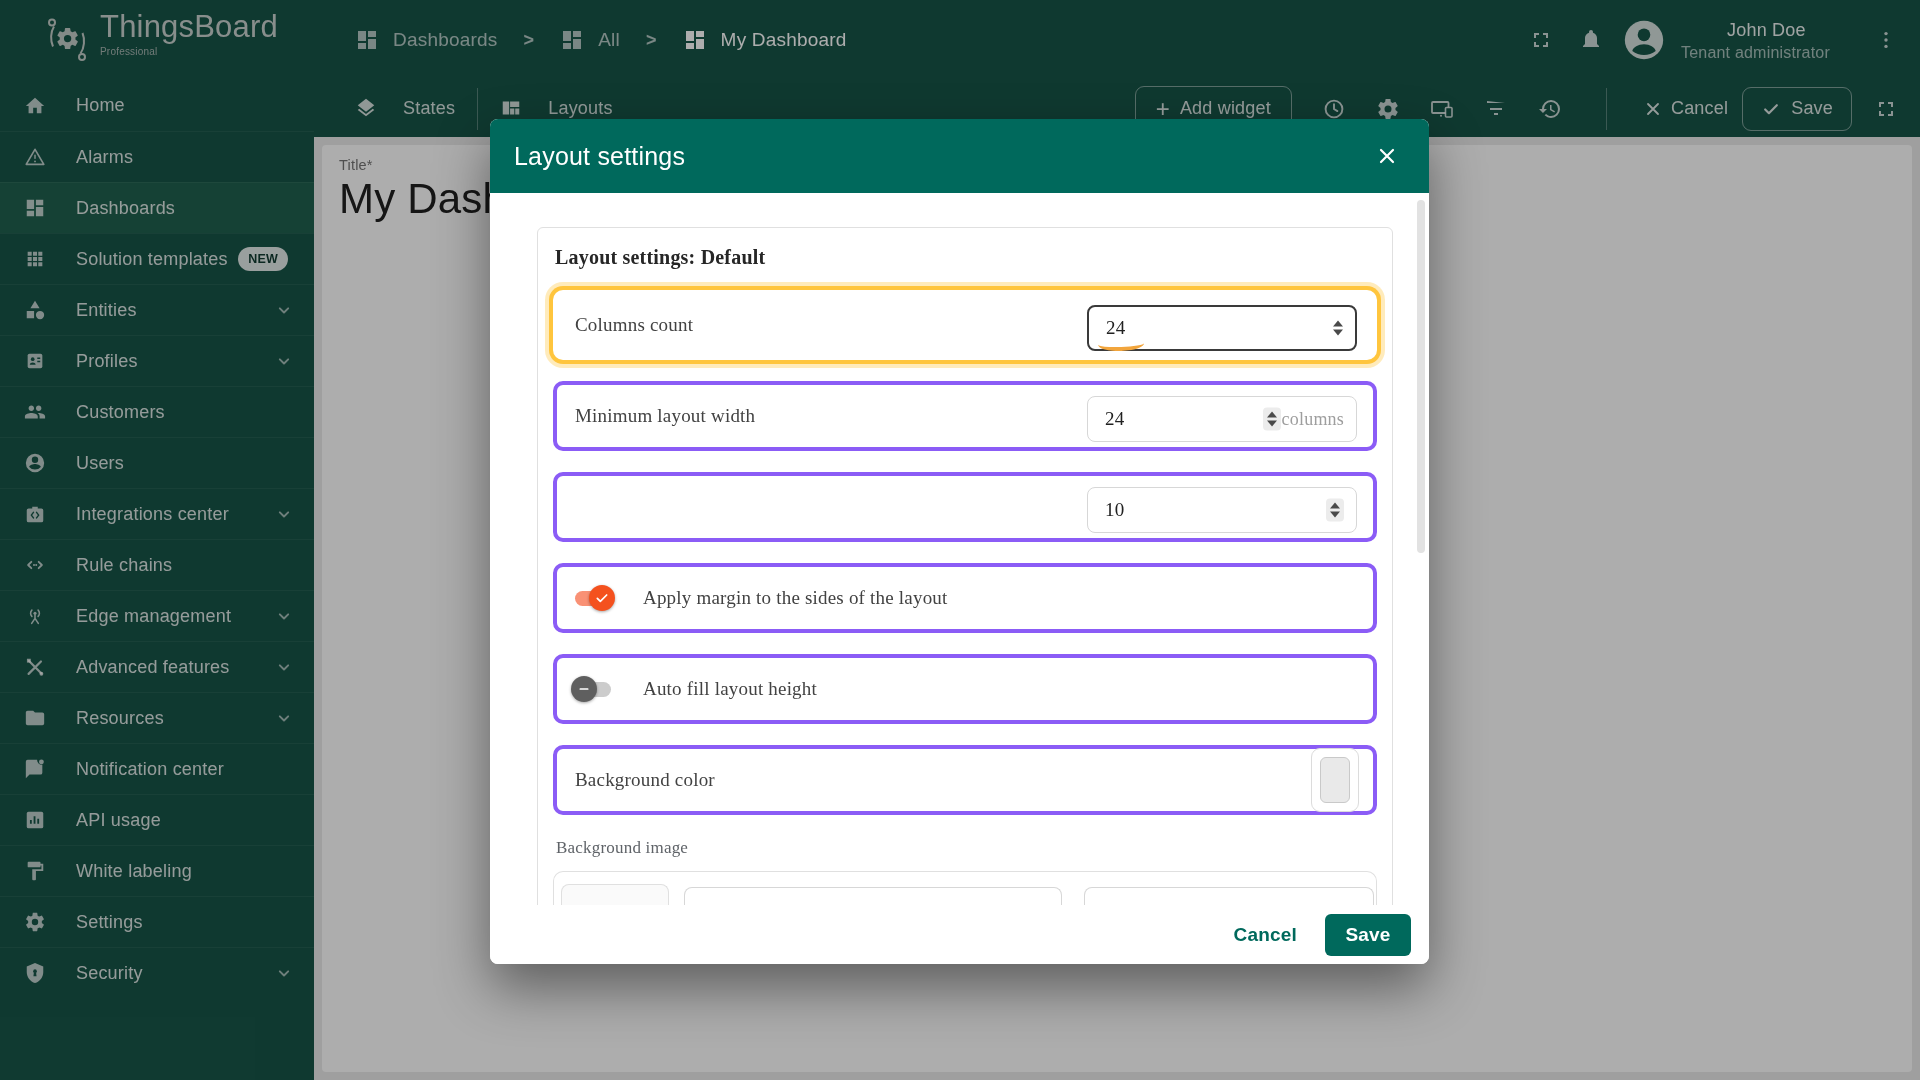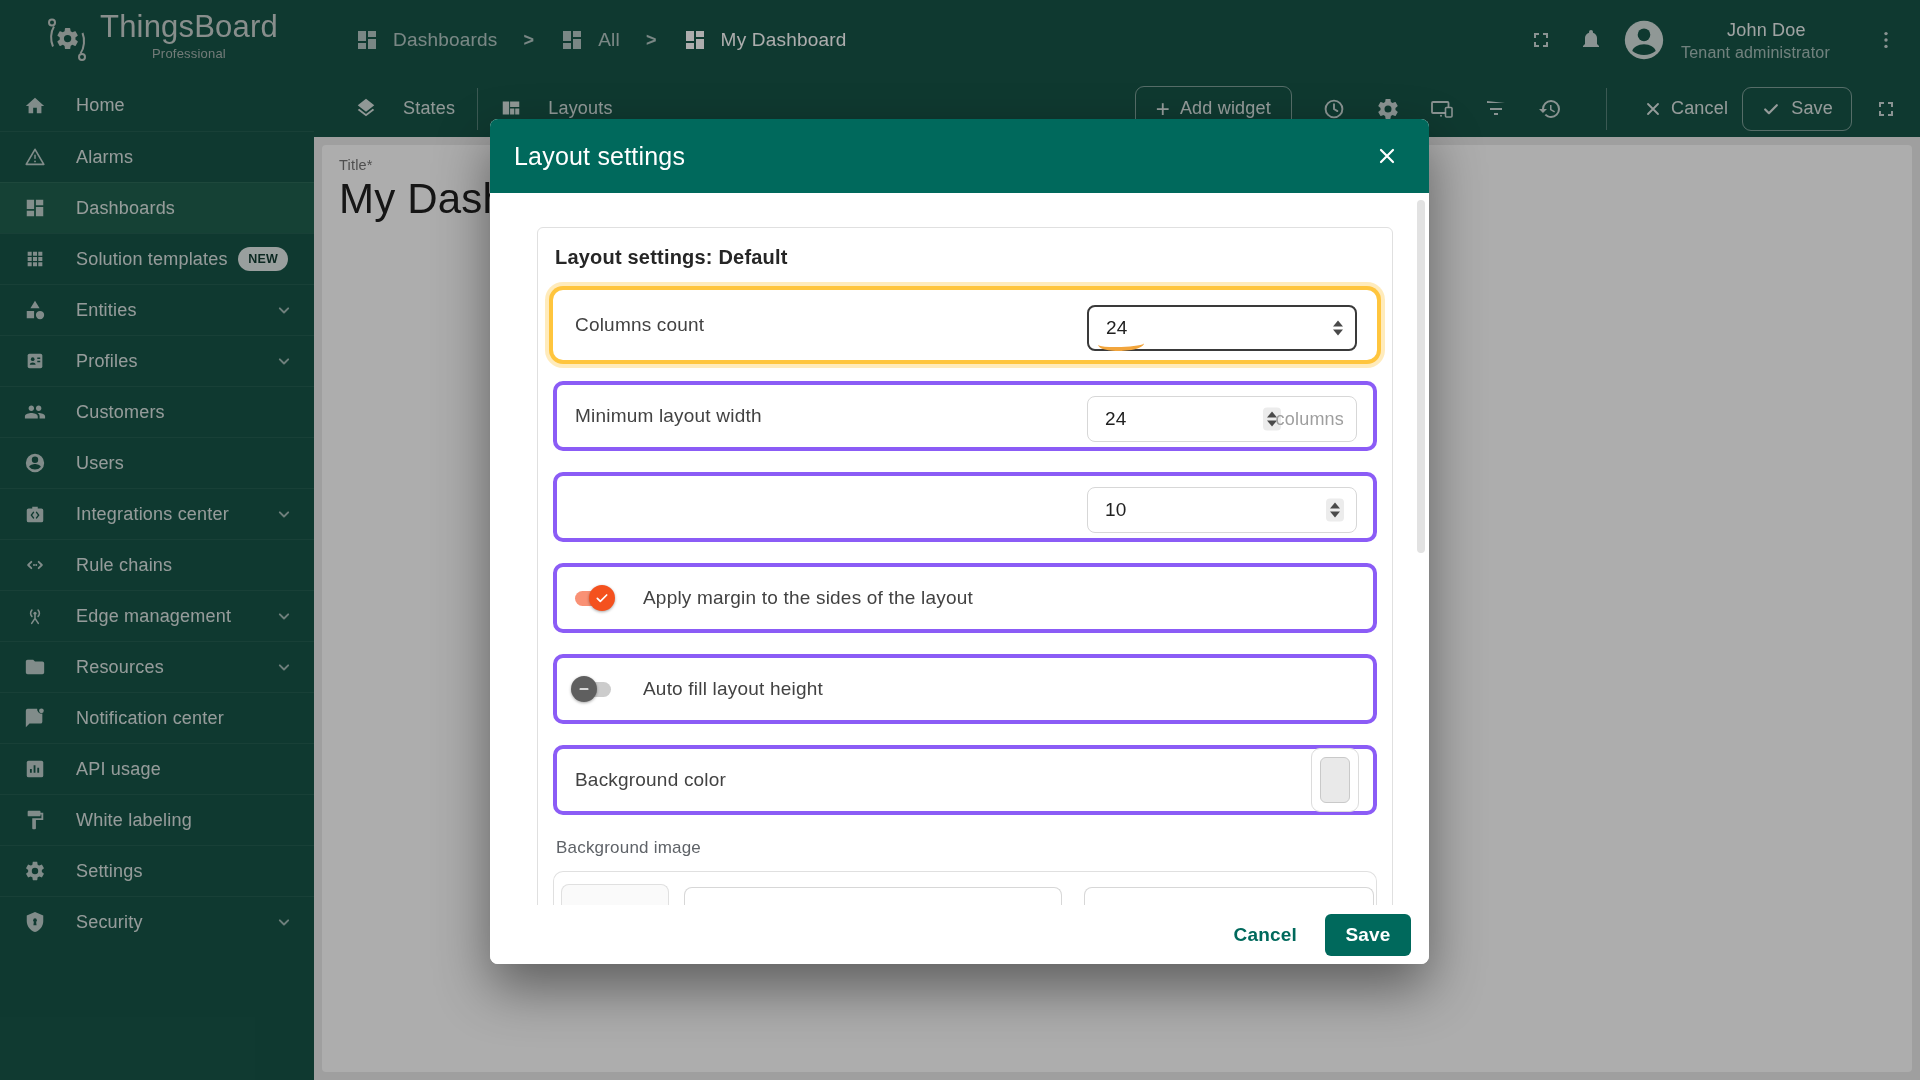--- a/index.html
+++ b/index.html
@@ -13,23 +13,23 @@
   body{font-family:"Liberation Sans","DejaVu Sans",sans-serif;-webkit-font-smoothing:antialiased;}
   .stage{position:relative;width:1920px;height:1080px;overflow:hidden;background:#eaeaea;letter-spacing:.2px;}
 
   
   .sidebar{position:absolute;left:0;top:0;width:314px;height:1080px;background:var(--chrome);z-index:10;}
   .topbar{position:absolute;left:314px;top:0;right:0;height:80px;background:var(--chrome);z-index:10;}
   .toolbar{position:absolute;left:314px;top:80px;right:0;height:57px;background:var(--chrome);z-index:10;}
 
   .logo{position:absolute;left:44px;top:10px;display:flex;align-items:flex-start;gap:8px;color:#c3cdc9;cursor:pointer;}
   .logo svg{width:48px;height:48px;margin-top:6px;}
-  .logo-text{display:flex;flex-direction:column;align-items:center;}
+  .logo-text{display:flex;flex-direction:column;align-items:flex-start;}
   .logo-name{font-size:31px;font-weight:500;color:#c9d2cf;line-height:34px;}
-  .logo-sub{font-size:13px;color:#a9b6b2;margin-top:2px;}
+  .logo-sub{font-size:10px;color:#a9b6b2;margin-top:2px;}
 
   #sidebar-nav{position:absolute;left:0;top:80px;right:0;}
   .side-item{height:51px;display:flex;align-items:center;padding:0 12px 0 24px;color:rgba(255,255,255,.85);
     border-top:1px solid rgba(255,255,255,.06);cursor:pointer;box-sizing:border-box;}
   .side-item:first-child{border-top:none;}
   .side-item.active{background:var(--chrome-active);}
   .s-ico{width:22px;height:22px;color:rgba(255,255,255,.72);flex:none;}
   .s-ico svg{width:22px;height:22px;display:block;}
   .s-label{font-size:18px;font-weight:500;margin-left:30px;flex:1;white-space:nowrap;}
   .s-badge{background:rgba(255,255,255,.88);color:#113c32;font-size:12.5px;font-weight:700;border-radius:12px;
@@ -76,21 +76,21 @@
   .backdrop{position:absolute;inset:0;background:rgba(0,0,0,.32);z-index:20;}
 
   
   .modal{position:absolute;left:490px;top:119px;width:939px;height:845px;background:#fff;border-radius:8px;
     box-shadow:0 24px 54px rgba(0,0,0,.45);z-index:30;}
   .modal-header{position:absolute;left:0;top:0;right:0;height:74px;background:var(--teal);border-radius:8px 8px 0 0;
     display:flex;align-items:center;padding:0 24px;box-sizing:border-box;}
   .modal-title{color:#fff;font-size:25px;font-weight:500;flex:1;}
   .modal-close{width:36px;height:36px;display:flex;align-items:center;justify-content:center;color:#fff;cursor:pointer;}
   .modal-close svg{width:24px;height:24px;}
-  .modal-body{position:absolute;left:0;top:74px;width:939px;height:712px;overflow:hidden;}
+  .modal-body{position:absolute;left:0;top:74px;width:939px;height:712px;overflow:hidden;font-family:Liberation Serif, serif;}
   .scroll-thumb{position:absolute;right:4px;top:7px;width:8px;height:353px;background:#e2e2e2;border-radius:4px;cursor:pointer;}
 
   .panel{position:absolute;left:47px;top:34px;width:856px;border:1px solid #e0e0e0;border-radius:6px;
     padding:14px 15px 20px 15px;box-sizing:border-box;}
   .sec-title{font-size:20px;font-weight:600;color:#262626;margin:4px 0 0 2px;}
 
   .row{position:relative;height:70px;border:4px solid #8b5cf6;border-radius:10px;margin-top:21px;
     display:flex;align-items:center;box-sizing:border-box;background:#fff;}
   .row:first-of-type{margin-top:27px;}
   .row.focused{border-color:transparent;box-shadow:0 0 0 4px var(--focus),0 0 0 8px rgba(255,197,61,.35);}
@@ -287,20 +287,36 @@
 
     <span class="s-chev">
             <svg viewBox="0 0 24 24" width="100%" height="100%" style="display:block">
               <path fill="none" stroke="currentColor" stroke-width="2.3" stroke-linecap="round" stroke-linejoin="round" d="m7 10 5 5 5-5"></path>
             </svg>
           </span>
   </div>
         <div class="side-item">
     <span class="s-ico">
             <svg viewBox="0 0 24 24" width="100%" height="100%" style="display:block">
+              <path stroke="currentColor" stroke-width="2.4" stroke-linecap="round" d="M5 19.5 18.5 6M5.5 5.5 19 19"></path>
+              <path fill="currentColor" d="M3.2 3h4.2v4.2H3.2z"></path>
+              <circle cx="19" cy="19.4" r="2.1" fill="currentColor"></circle>
+            </svg>
+          </span>
+    <span class="s-label">Advanced features</span>
+
+    <span class="s-chev">
+            <svg viewBox="0 0 24 24" width="100%" height="100%" style="display:block">
+              <path fill="none" stroke="currentColor" stroke-width="2.3" stroke-linecap="round" stroke-linejoin="round" d="m7 10 5 5 5-5"></path>
+            </svg>
+          </span>
+  </div>
+        <div class="side-item">
+    <span class="s-ico">
+            <svg viewBox="0 0 24 24" width="100%" height="100%" style="display:block">
               <path fill="currentColor" d="M10 4H4c-1.1 0-2 .9-2 2v12a2 2 0 0 0 2 2h16a2 2 0 0 0 2-2V8a2 2 0 0 0-2-2h-8l-2-2z"></path>
             </svg>
           </span>
     <span class="s-label">Resources</span>
 
     <span class="s-chev">
             <svg viewBox="0 0 24 24" width="100%" height="100%" style="display:block">
               <path fill="none" stroke="currentColor" stroke-width="2.3" stroke-linecap="round" stroke-linejoin="round" d="m7 10 5 5 5-5"></path>
             </svg>
           </span>

